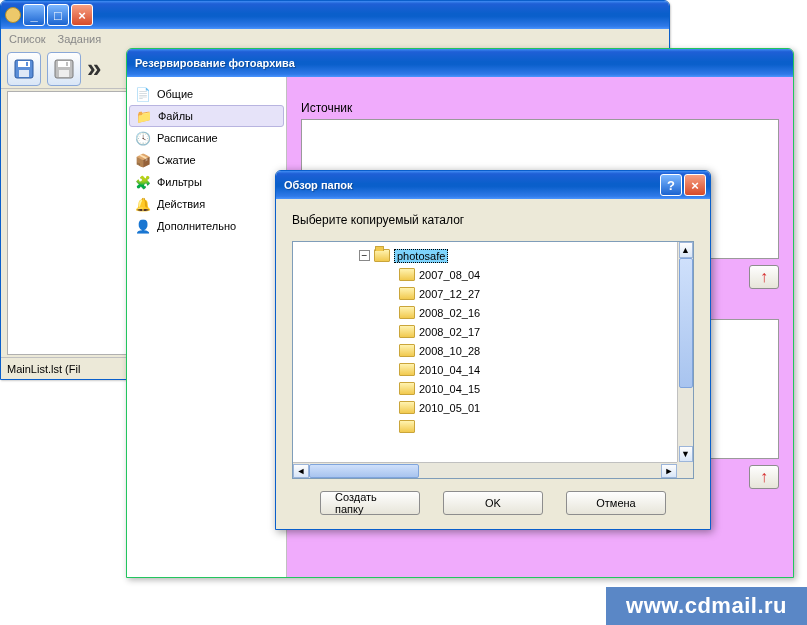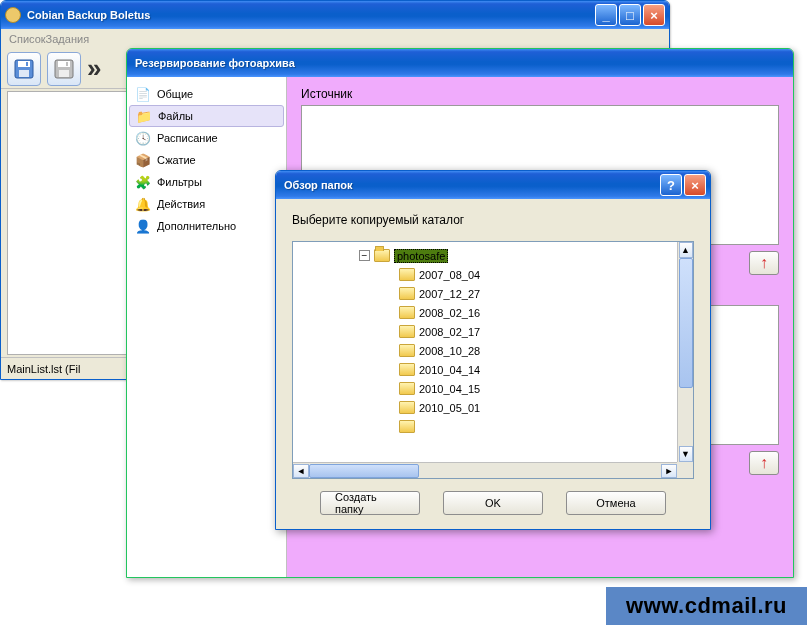--- a/index.html
+++ b/index.html
@@ -18,40 +18,40 @@
     background: linear-gradient(to bottom,#3f8cf3 0%,#1f5fd6 10%,#0a5fcb 45%,#0a5fcb 55%,#2f7ae8 90%,#4a95ff 100%);
     border-radius: 5px 5px 0 0; color:#fff; font-weight:bold; font-size:13px;
   }
   .xp-titlebar .title-text { margin-left:6px; flex:1; text-shadow:1px 1px 1px rgba(0,0,0,.3); }
   .title-icon { width:16px; height:16px; background:#edc96a; border-radius:50%; border:1px solid #b08a2a; }
   .xp-ctrl { width:22px; height:22px; margin-left:2px; border-radius:3px; display:flex; align-items:center; justify-content:center; font-family:Arial; font-size:13px; font-weight:bold; cursor:pointer; }
   .xp-min,.xp-max { background:linear-gradient(to bottom,#7db8ff,#1b64d0); border:1px solid #fff; color:#fff; }
   .xp-close { background:linear-gradient(to bottom,#f8a082,#d64b2a); border:1px solid #fff; color:#fff; }
   .xp-help { background:linear-gradient(to bottom,#7db8ff,#1b64d0); border:1px solid #fff; color:#fff; }
 
-  .menubar { height:20px; display:flex; align-items:center; padding:2px 8px; background:#ece9d8; color:#888; font-size:12px; }
+  .menubar { height:20px; display:flex; align-items:center; gap:12px; padding:2px 8px; background:#ece9d8; color:#888; font-size:12px; }
   .toolbar { height:40px; display:flex; align-items:center; padding:2px 6px; gap:6px; background:#ece9d8; border-bottom:1px solid #c0c0c0; }
   .tb-btn { width:34px; height:34px; border:1px solid #8aa8d8; border-radius:4px; background:linear-gradient(to bottom,#fefefe,#d9e6f7); display:flex; align-items:center; justify-content:center; }
   .floppy { width:20px; height:20px; }
   .status-bar { position:absolute; bottom:0; left:0; right:0; height:22px; border-top:1px solid #c0c0c0; display:flex; align-items:center; padding:0 6px; background:#ece9d8; font-size:12px; }
   .main-body { position:absolute; top:90px; left:6px; right:6px; bottom:24px; background:#fff; border:1px solid #b0b0b0; }
 
   
   .task-window {
     position:absolute; left:126px; top:48px; width:668px; height:530px;
     border:1px solid #22c55e; border-radius:6px 6px 0 0; background:#f0abfc;
     box-shadow:2px 2px 6px rgba(0,0,0,.3);
   }
   .task-body { position:absolute; top:28px; left:0; right:0; bottom:0; display:flex; }
   .task-nav { width:160px; background:#fff; border-right:1px solid #c0c0c0; padding:6px 0; }
   .nav-item { display:flex; align-items:center; gap:6px; padding:3px 8px; font-size:12px; cursor:pointer; }
   .nav-item.sel { background:#e6e3f9; border:1px solid #b8b4e0; border-radius:3px; margin:0 2px; padding:2px 6px; }
   .nav-icon { width:16px; height:16px; display:inline-flex; align-items:center; justify-content:center; font-size:13px; }
   .task-content { flex:1; padding:10px 14px; position:relative; }
-  .section-label { font-size:12px; margin-bottom:4px; }
+  .section-label { font-size:12px; margin-bottom:4px;margin-top:14px; }
   .listbox { width:100%; height:140px; background:#fff; border:1px solid #9a9a9a; }
   .btn-row { display:flex; gap:6px; margin-top:6px; align-items:center; justify-content:flex-end; }
   .btn { height:24px; padding:0 14px; background:linear-gradient(to bottom,#fefefe,#e7e5d9); border:1px solid #8d8d8d; border-radius:3px; cursor:pointer; font-size:12px; display:flex; align-items:center; justify-content:center; }
   .btn.icon-only { width:30px; padding:0; }
   .arrow-up { color:#d62e2e; font-size:16px; font-weight:bold; }
   .drag-hint { text-align:center; margin-top:10px; color:#1c3fd4; text-decoration:underline; font-size:12px; }
 
   
   .browse-dlg {
     position:absolute; left:275px; top:170px; width:436px; height:360px;
@@ -59,43 +59,42 @@
     box-shadow:2px 2px 8px rgba(0,0,0,.4);
   }
   .browse-body { position:absolute; top:28px; left:0; right:0; bottom:0; padding:14px 16px; display:flex; flex-direction:column; }
   .prompt { font-size:12px; margin-bottom:14px; }
   .tree-outer { flex:1; background:#fff; border:1px solid #7f9db9; position:relative; overflow:hidden; }
   .tree { position:absolute; top:0; left:0; right:16px; bottom:16px; overflow:hidden; padding:4px 6px; }
   .tree-row { display:flex; align-items:center; height:19px; font-size:12px; white-space:nowrap; }
   .tree-row .expander { width:11px; height:11px; border:1px solid #888; background:#fff; display:flex; align-items:center; justify-content:center; font-size:10px; line-height:1; margin-right:4px; cursor:pointer; }
   .folder-icon { width:16px; height:13px; background:linear-gradient(to bottom,#fff3b0,#f1c94e); border:1px solid #caa53a; border-radius:1px; margin-right:4px; position:relative; }
   .folder-icon.open::before { content:""; position:absolute; left:0; top:-4px; width:7px; height:4px; background:#f1c94e; border:1px solid #caa53a; border-bottom:none; border-radius:1px 1px 0 0; }
-  .selected-label { background:#4d7c0f; border:1px dotted #000; padding:0 2px; }
+  .selected-label { background:#7dd3fc; border:1px dotted #000; padding:0 2px; }
   .hscroll { position:absolute; left:0; right:16px; bottom:0; height:16px; background:#e9e7db; border-top:1px solid #c0c0c0; display:flex; align-items:center; }
   .hscroll .sbtn { width:16px; height:14px; background:linear-gradient(#fdfdfd,#d9e6f7); border:1px solid #9cb5da; display:flex; align-items:center; justify-content:center; font-size:9px; }
   .hscroll .thumb { height:14px; width:110px; margin-left:0; background:linear-gradient(#cfe0fb,#a8c4ef); border:1px solid #7fa4dc; border-radius:2px; }
   .hscroll .track { flex:1; }
   .vscroll { position:absolute; top:0; right:0; bottom:16px; width:16px; background:#e9e7db; border-left:1px solid #c0c0c0; display:flex; flex-direction:column; align-items:center; }
   .vscroll .sbtn { height:16px; width:14px; background:linear-gradient(#fdfdfd,#d9e6f7); border:1px solid #9cb5da; display:flex; align-items:center; justify-content:center; font-size:9px; }
   .vscroll .track { flex:1; }
   .vscroll .thumb { width:14px; height:130px; background:linear-gradient(#cfe0fb,#a8c4ef); border:1px solid #7fa4dc; border-radius:2px; }
   .corner { position:absolute; right:0; bottom:0; width:16px; height:16px; background:#e9e7db; }
   .dlg-btns { display:flex; gap:23px; margin-top:12px; justify-content:center; }
   .dlg-btns .btn { width:100px; }
 
   
-  .watermark { position:absolute; right:0; bottom:0; background:#5a87c6; color:#000000; font-size:22px; padding:6px 20px; font-weight:bold; letter-spacing:.5px; }
+  .watermark { position:absolute; right:0; bottom:0; background:#5a87c6; color:#ffffff; font-size:22px; padding:6px 20px; font-weight:bold; letter-spacing:.5px; }
 </style>
 </head>
 <body>
 
 <div class="main-window">
   <div class="xp-titlebar">
     <span class="title-icon"></span>
-    <span class="title-text">Cobian Backup Boletus</span>
     <div class="xp-ctrl xp-min">_</div>
     <div class="xp-ctrl xp-max">□</div>
     <div class="xp-ctrl xp-close">×</div>
   </div>
   <div class="menubar">
     <span>Список</span>
     <span>Задания</span>
   </div>
   <div class="toolbar">
     <div class="tb-btn">

